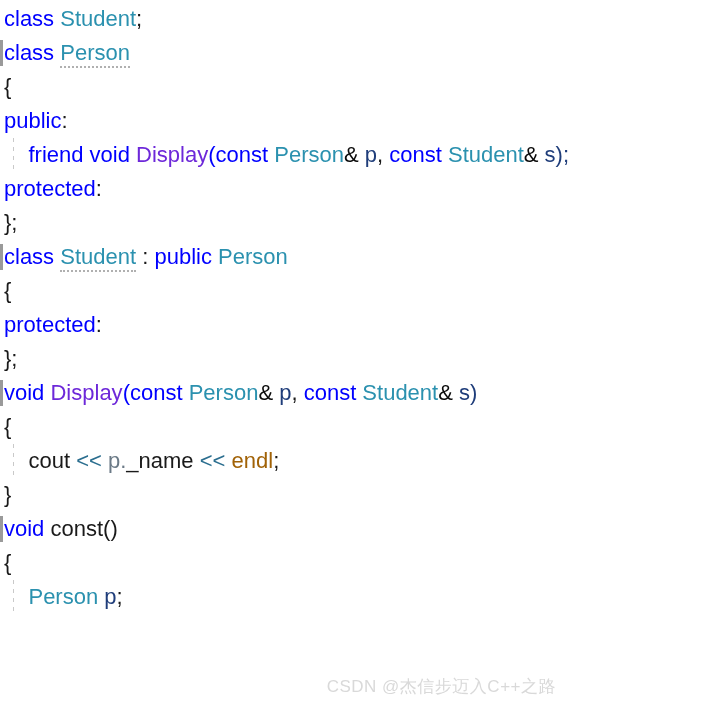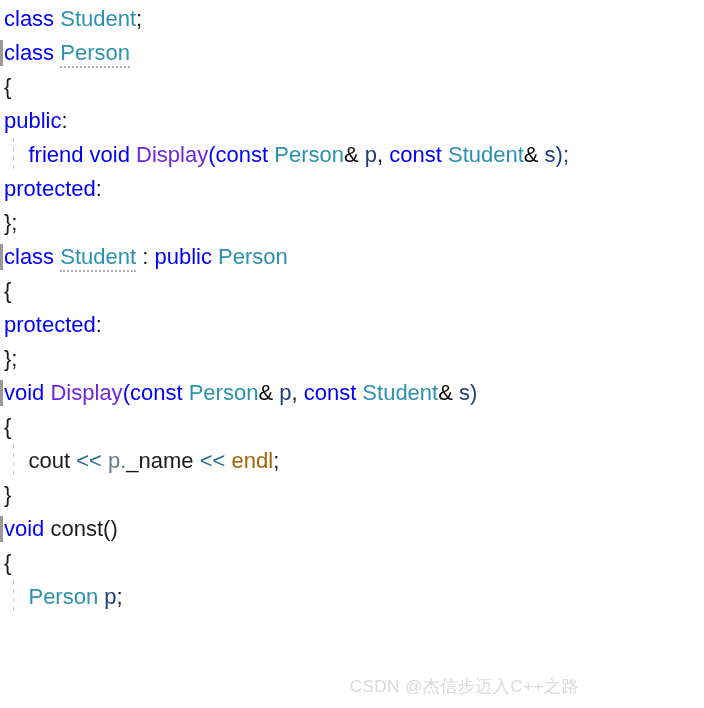--- a/index.html
+++ b/index.html
@@ -100,21 +100,21 @@
     height: 5px;
     background-image:
       radial-gradient(circle at 2px 4px, #e02020 1.4px, transparent 1.6px),
       radial-gradient(circle at 6px 1px, #e02020 1.4px, transparent 1.6px);
     background-size: 8px 5px;
     background-repeat: repeat-x;
   }
 
   .watermark {
     position: absolute;
-    right: 5px;
+    right: 28px;
     bottom: 10px;
     font-size: 17px;
     color: #d9d9d9;
     letter-spacing: 0.5px;
     font-family: "Liberation Sans", "DejaVu Sans", sans-serif;
     user-select: none;
   }
 </style>
 </head>
 <body>

